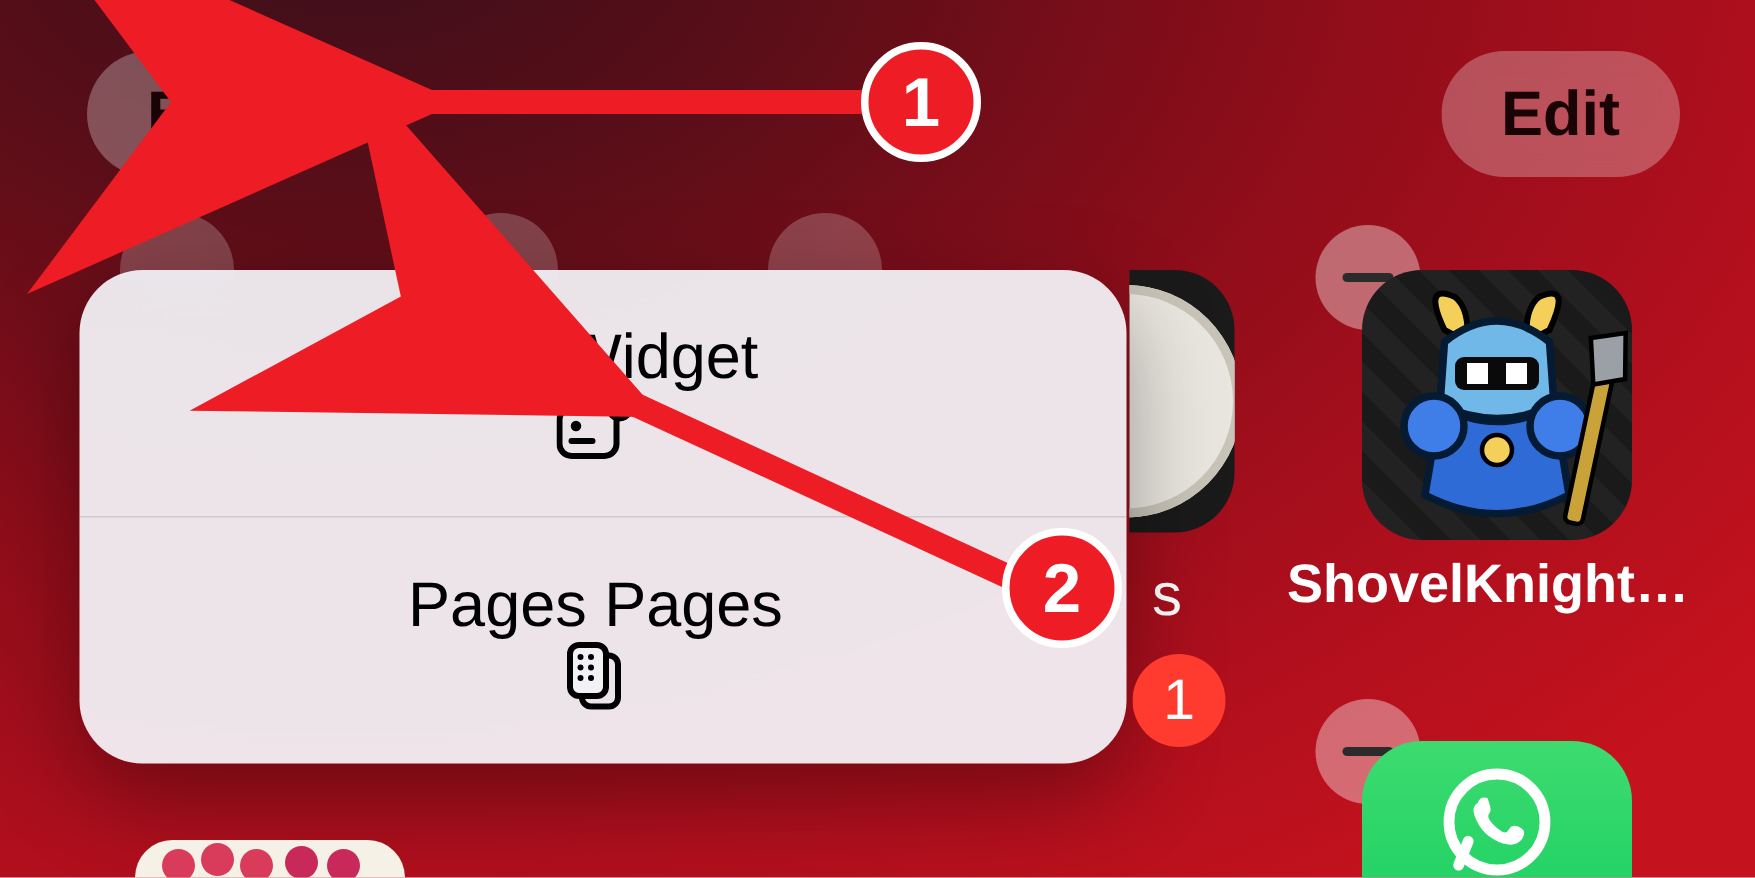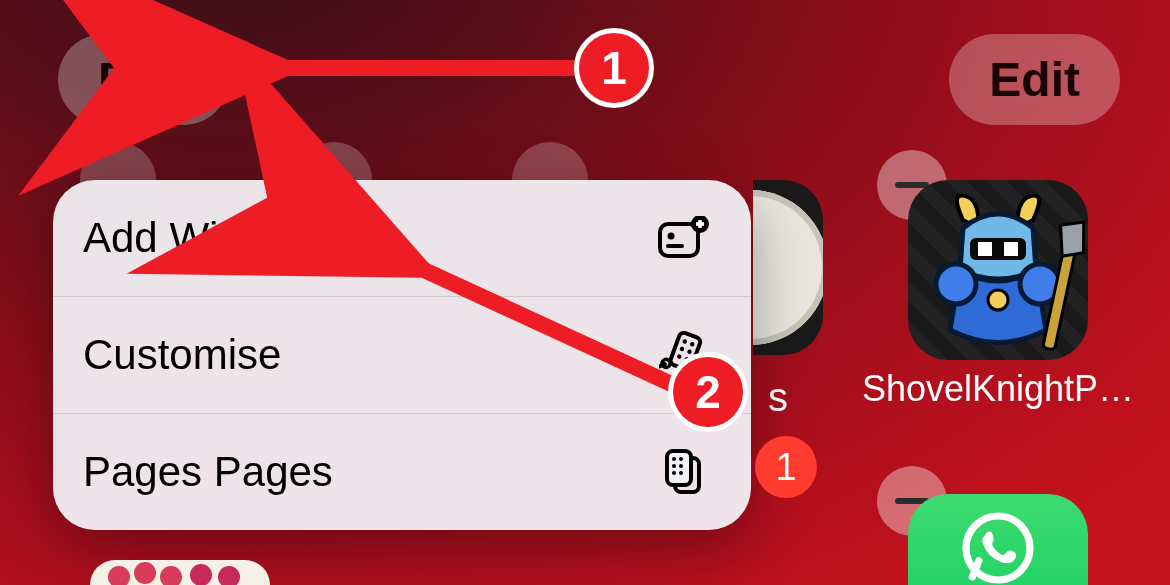--- a/index.html
+++ b/index.html
@@ -11,21 +11,21 @@
   }
 
   
   .pill-button {
     position: absolute;
     top: 34px;
     padding: 18px 40px;
     background: rgba(255,255,255,0.28);
     backdrop-filter: blur(10px);
     border-radius: 50px;
-    font-size: 48px;
+    font-size: 42px;
     font-weight: 600;
     color: #1a0305;
     cursor: pointer;
   }
   .edit-pill { left: 58px; }
   .done-pill { right: 50px; }
 
   
   .bg-row {
     position: absolute;
@@ -55,20 +55,21 @@
   }
   .menu-item {
     display: flex;
     align-items: center;
     justify-content: space-between;
     padding: 34px 40px 34px 30px;
     font-size: 42px;
     font-weight: 400;
     color: #000;
     cursor: pointer;
+    flex-direction: column;
   }
   .menu-item + .menu-item { border-top: 1px solid rgba(0,0,0,0.12); }
   .menu-icon { width: 54px; height: 48px; display: flex; align-items: center; justify-content: center; }
   .menu-icon svg { display: block; }
 
   
   .clock-peek {
     position: absolute;
     left: 753px;
     top: 180px;
@@ -117,20 +118,21 @@
   }
   .app-label {
     margin-top: 8px;
     color: #fff;
     font-size: 36px;
     white-space: nowrap;
     overflow: hidden;
     text-overflow: ellipsis;
     width: 280px;
     margin-left: -50px;
+    font-weight: bold;
   }
 
   
   .delete-badge {
     position: absolute;
     width: 70px; height: 70px;
     border-radius: 50%;
     background: rgba(255,255,255,0.38);
     display: flex;
     align-items: center;
@@ -232,40 +234,20 @@
   <div class="menu-item">
     <span>Add Widget</span>
     <span class="menu-icon">
       <svg width="52" height="44" viewBox="0 0 52 44">
         <rect x="2" y="8" width="38" height="32" rx="8" ry="8" fill="none" stroke="#000" stroke-width="4"></rect>
         <circle cx="13" cy="20" r="3.5" fill="#000"></circle>
         <rect x="8" y="28" width="18" height="4" rx="2" fill="#000"></rect>
         <circle cx="42" cy="8" r="9" fill="#000"></circle>
         <rect x="38" y="6.2" width="8" height="3.6" fill="#fff"></rect>
         <rect x="40.2" y="4" width="3.6" height="8" fill="#fff"></rect>
-      </svg>
-    </span>
-  </div>
-  <div class="menu-item">
-    <span>Customise</span>
-    <span class="menu-icon">
-      <svg width="50" height="50" viewBox="0 0 50 50">
-        <g transform="rotate(20 25 25)">
-          <rect x="14" y="4" width="22" height="34" rx="5" fill="none" stroke="#000" stroke-width="4"></rect>
-          <circle cx="21" cy="12" r="2.2" fill="#000"></circle>
-            <circle cx="29" cy="12" r="2.2" fill="#000"></circle>
-          <circle cx="21" cy="20" r="2.2" fill="#000"></circle>
-            <circle cx="29" cy="20" r="2.2" fill="#000"></circle>
-          <circle cx="21" cy="28" r="2.2" fill="#000"></circle>
-            <circle cx="29" cy="28" r="2.2" fill="#000"></circle>
-        </g>
-        <g transform="rotate(20 25 25)">
-          <path d="M10 40 L4 46" stroke="#000" stroke-width="4" stroke-linecap="round"></path>
-          <circle cx="11" cy="39" r="4" fill="none" stroke="#000" stroke-width="3.5"></circle>
-        </g>
       </svg>
     </span>
   </div>
   <div class="menu-item">
     <span>Pages Pages</span>
     <span class="menu-icon">
       <svg width="50" height="48" viewBox="0 0 50 48">
         <rect x="16" y="10" width="24" height="34" rx="6" fill="none" stroke="#000" stroke-width="4"></rect>
         <rect x="8" y="3" width="24" height="34" rx="6" fill="#f2f2f6" stroke="#000" stroke-width="4"></rect>
         <circle cx="15" cy="11" r="2" fill="#000"></circle>

